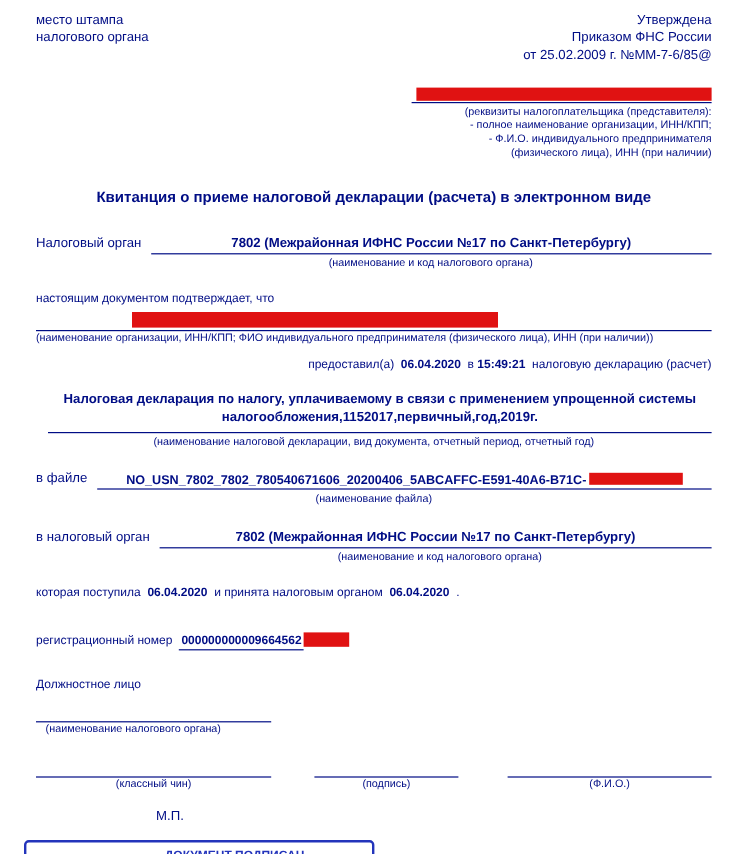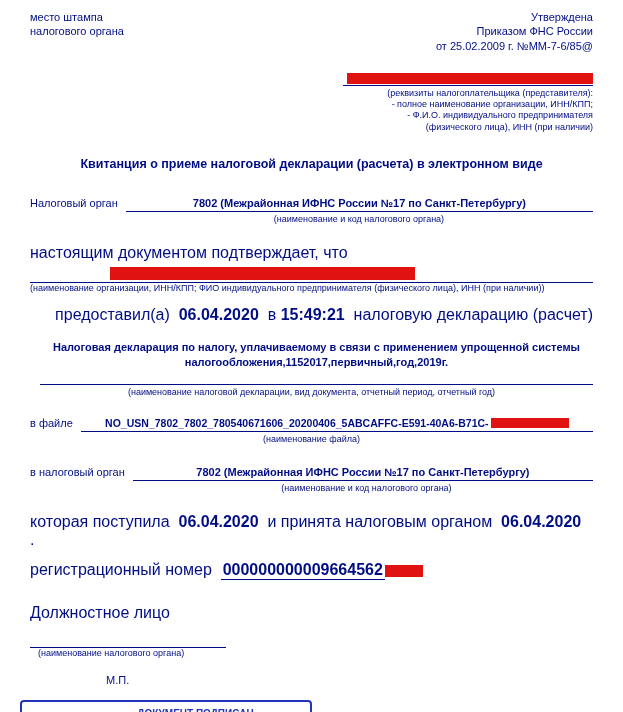--- a/index.html
+++ b/index.html
@@ -19,40 +19,40 @@
   .redbar-top{width:246px;height:11px;margin-left:auto;}
   .req-caption{font-size:9px;line-height:1.25;margin-top:2px;}
   
   .title{margin-top:24px;text-align:center;font-weight:bold;font-size:12.5px;}
   
   .field{margin-top:0;}
   .frow{display:flex;align-items:flex-start;}
   .flabel{font-size:11px;white-space:nowrap;margin-right:8px;}
   .fline{flex:1;border-bottom:1px solid #000d85;text-align:center;font-weight:bold;font-size:11px;padding-bottom:1px;min-height:13px;}
   .fcaption{font-size:9px;margin-top:2px;text-align:center;}
-  .plain{font-size:16px;}
+  .plain{font-size:10px;}
   b.val{font-weight:bold;}
   
   .confirm-line{border-bottom:1px solid #000d85;height:15px;margin-top:5px;}
   .redbar-confirm{width:305px;height:13px;margin-left:80px;}
   .confirm-caption{font-size:9px;margin-top:0;}
   
-  .decl{margin-top:16px;text-align:center;font-weight:bold;font-size:11px;line-height:1.4;border-bottom:1px solid #000d85;padding-bottom:13px;margin-left:10px;margin-right:0;}
+  .decl{margin-top:16px;text-align:center;font-weight:bold;font-size:11px;line-height:1.4;border-bottom:1px solid #000d85;padding-bottom:3px;margin-left:10px;margin-right:0;}
   
   .inline-red{display:inline-block;vertical-align:baseline;}
   .redbar-file{width:78px;height:10px;margin-left:2px;position:relative;top:1px;}
   .regnum{font-weight:bold;border-bottom:1px solid #000d85;padding:0 2px 1px 2px;}
   .redbar-reg{width:38px;height:12px;margin-left:0;position:relative;top:2px;}
   
   .sig-line{border-bottom:1px solid #000d85;height:13px;}
   .sig-caption{font-size:9px;margin-top:0;}
   .sig-cols{display:flex;margin-top:22px;}
   .sig-col{display:flex;flex-direction:column;}
   .sig-col .sig-caption{text-align:center;}
-  .mp{font-size:11px;margin-top:16px;margin-left:76px;}
+  .mp{font-size:11px;margin-top:16px;margin-left:100px;}
   
   .stamp{
     margin-top:14px;margin-left:-10px;width:292px;height:106px;box-sizing:border-box;
     border:2px solid #2334bb;border-radius:4px;display:flex;padding:4px 6px;gap:5px;
     color:#2334bb;background:#fff;
   }
   .stamp-emblem{width:54px;display:flex;align-items:center;justify-content:center;}
   .stamp-body{flex:1;display:flex;flex-direction:column;}
   .stamp-title{font-weight:bold;font-size:10px;text-align:center;line-height:1.25;margin-top:2px;}
 </style>
@@ -131,31 +131,45 @@
   </div>
 
   <div class="plain" style="margin-top:20px;">
     <span>которая поступила</span>&nbsp;
     <b class="val">06.04.2020</b>&nbsp;
     <span>и принята налоговым органом</span>&nbsp;
     <b class="val">06.04.2020</b>&nbsp;
     <span>.</span>
   </div>
 
-  <div class="plain" style="margin-top:12px;">
+  <div class="plain" style="margin-top:25px;">
     <span>регистрационный номер</span>&nbsp;
     <span class="regnum">000000000009664562</span><span class="redbar inline-red redbar-reg"></span>
   </div>
 
   <div class="plain" style="margin-top:25px;">Должностное лицо</div>
   <div style="margin-top:12px;width:196px;">
     <div class="sig-line"></div>
     <div class="sig-caption" style="padding-left:8px;">(наименование налогового органа)</div>
   </div>
 
+  <div class="sig-cols">
+    <div class="sig-col" style="width:196px;">
+      <div class="sig-line"></div>
+      <div class="sig-caption">(классный чин)</div>
+    </div>
+    <div class="sig-col" style="width:120px;margin-left:36px;">
+      <div class="sig-line"></div>
+      <div class="sig-caption">(подпись)</div>
+    </div>
+    <div class="sig-col" style="width:170px;margin-left:41px;">
+      <div class="sig-line"></div>
+      <div class="sig-caption">(Ф.И.О.)</div>
+    </div>
+  </div>
 
   <div class="mp">М.П.</div>
 
   <div class="stamp">
     <div class="stamp-emblem">
       
     </div>
     <div class="stamp-body">
       <div class="stamp-title">
         <div>ДОКУМЕНТ ПОДПИСАН</div>

